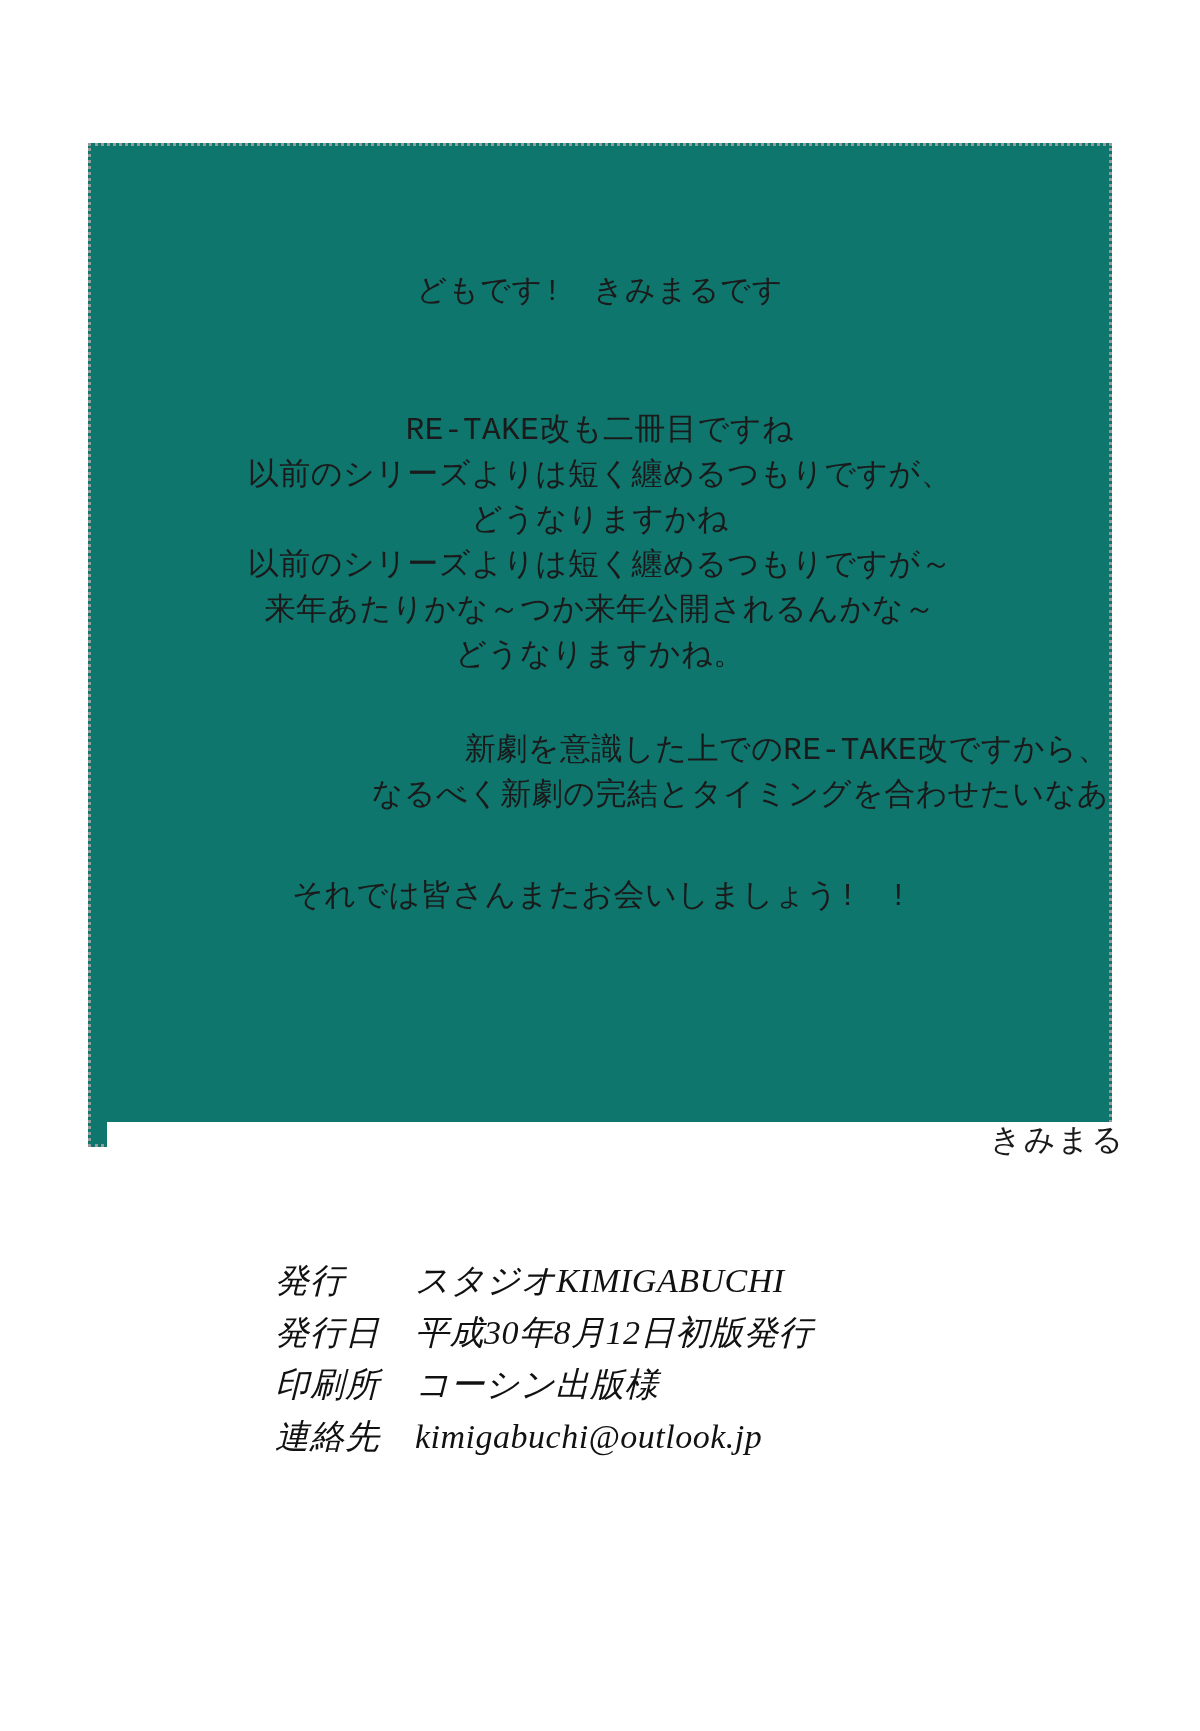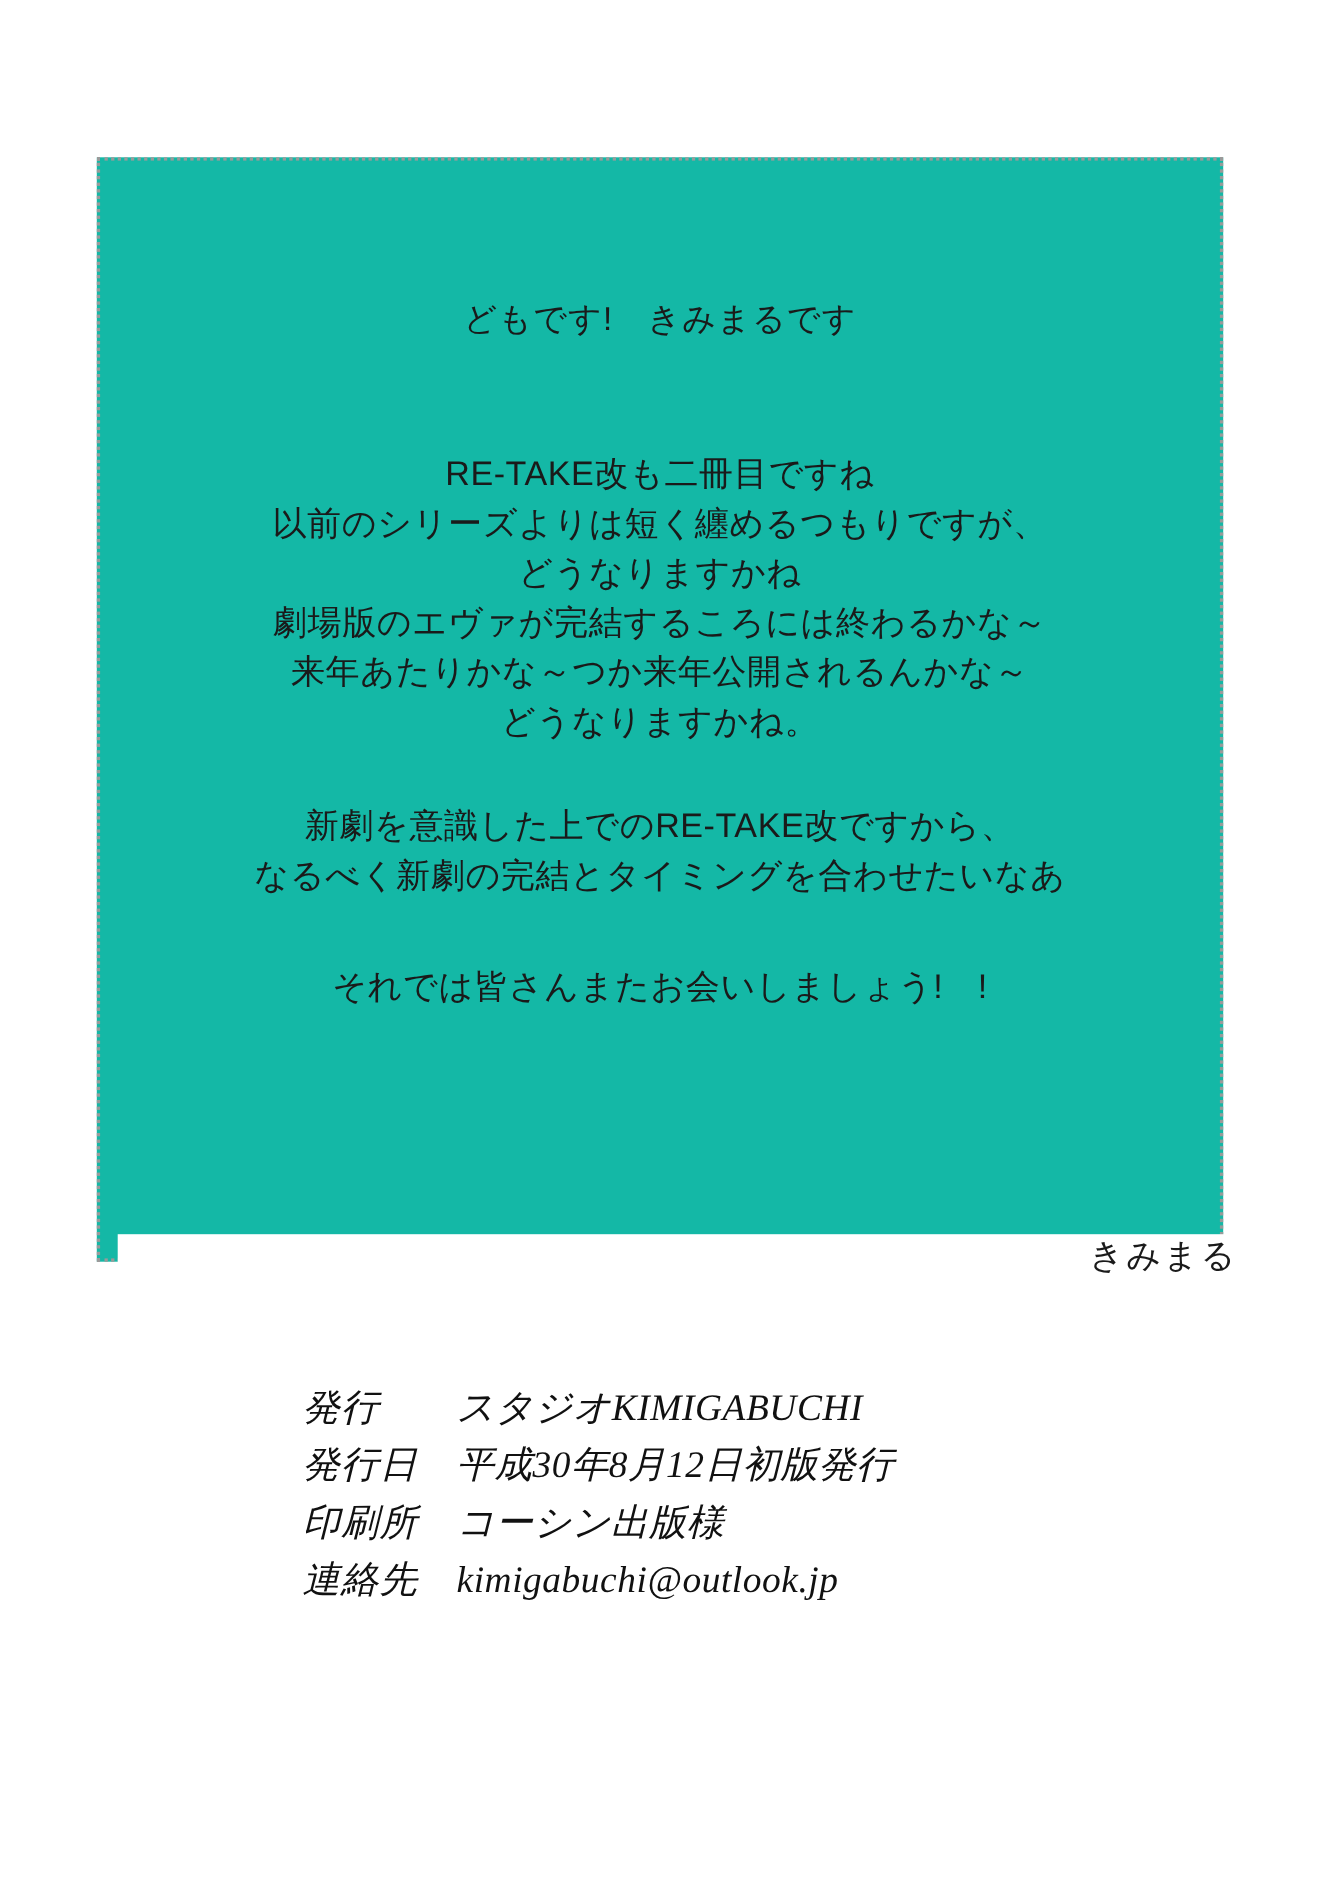--- a/index.html
+++ b/index.html
@@ -18,21 +18,22 @@
 
   
   .afterword-frame {
     position: absolute;
     left: 88px;
     top: 143px;
     width: 1024px;
     height: 1004px;
     box-sizing: border-box;
     border: 3px dotted #9a9a9a;
-    background: #14b8a6;
+    background: #0f766e;
+    font-family: Liberation Mono, monospace;
   }
 
   .afterword-inner {
     position: absolute;
     left: 0;
     top: 0;
     width: 100%;
     height: 100%;
     box-sizing: border-box;
     padding: 0;
@@ -54,21 +55,21 @@
     position: absolute;
     left: 0;
     width: 100%;
     text-align: center;
     font-size: 31px;
     line-height: 45px;
     letter-spacing: 0.5px;
     color: #1a1a1a;
   }
   .body-block.b1 { top: 262px; }
-  .body-block.b2 { top: 582px; }
+  .body-block.b2 { top: 582px; text-align: right; }
   .body-block.b3 { top: 728px; }
 
   .body-block .line {
     display: block;
     white-space: pre;
   }
 
   .signature {
     position: absolute;
     bottom: -18px;
@@ -114,21 +115,21 @@
 
 <div class="afterword-frame">
   <div class="afterword-inner">
 
     <div class="greeting">どもです!　きみまるです</div>
 
     <div class="body-block b1">
       <span class="line">RE-TAKE改も二冊目ですね</span>
       <span class="line">以前のシリーズよりは短く纏めるつもりですが、</span>
       <span class="line">どうなりますかね</span>
-      <span class="line">劇場版のエヴァが完結するころには終わるかな～</span>
+      <span class="line">以前のシリーズよりは短く纏めるつもりですが～</span>
       <span class="line">来年あたりかな～つか来年公開されるんかな～</span>
       <span class="line">どうなりますかね。</span>
     </div>
 
     <div class="body-block b2">
       <span class="line">新劇を意識した上でのRE-TAKE改ですから、</span>
       <span class="line">なるべく新劇の完結とタイミングを合わせたいなあ</span>
     </div>
 
     <div class="body-block b3">

